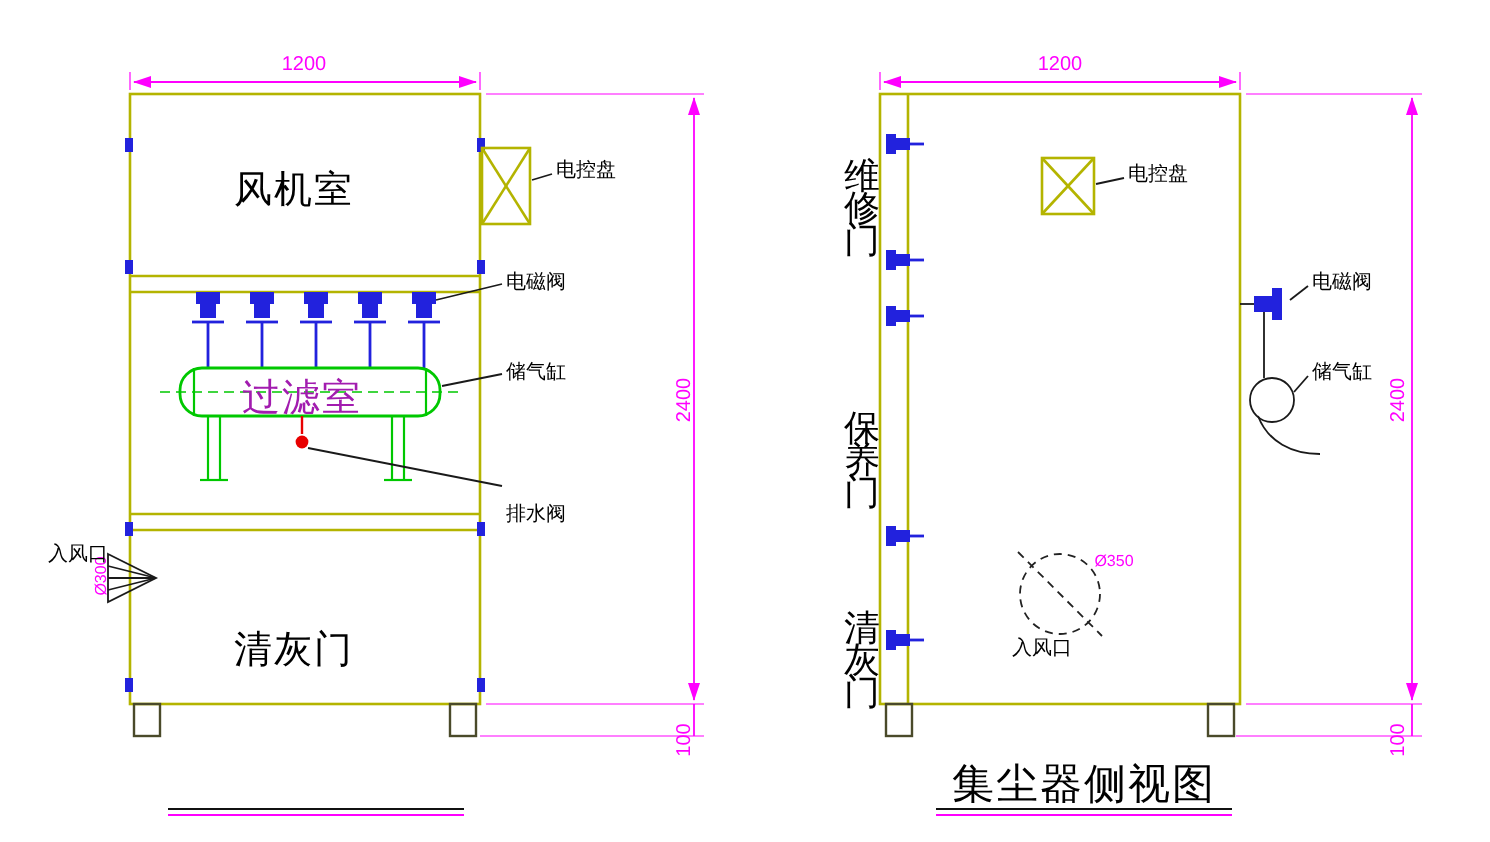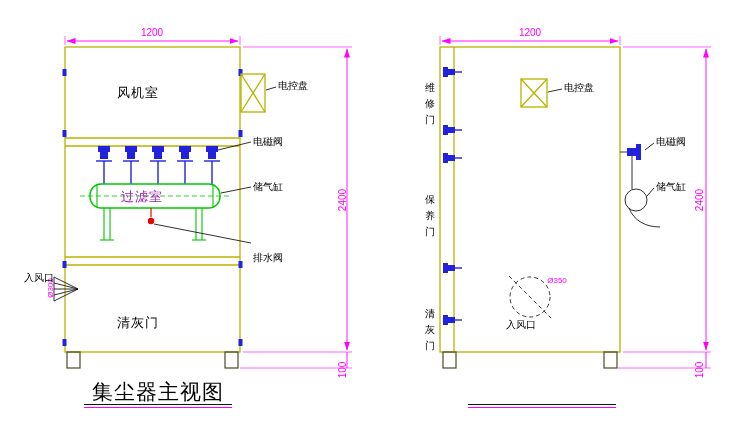--- a/index.html
+++ b/index.html
@@ -19,23 +19,23 @@
   .grnl{stroke:#00c800;stroke-width:1.1;fill:none}
   .grnd{stroke:#00c800;stroke-width:0.8;fill:none;stroke-dasharray:5 3}
   .redf{fill:#e80000;stroke:none}
   .redl{stroke:#e80000;stroke-width:1.2;fill:none}
   .dash{stroke:#222;stroke-width:0.9;fill:none;stroke-dasharray:4 3}
   .leg{stroke:#4a4a2a;fill:none;stroke-width:1.2}
 
   
   .lbl{position:absolute;color:#000;font-family:"Liberation Serif",serif;
        line-height:1.18;word-break:break-all}
-  .f15{font-size:13px;letter-spacing:1px}
+  .f15{font-size:19px;letter-spacing:1px}
   .f13{font-size:10px}
-  .vdoor{width:16px;font-size:10px;line-height:16px;text-align:center}
+  .vdoor{width:16px;font-size:18px;line-height:16px;text-align:center}
   .green{color:#a21caf}
   .dimtxt{position:absolute;color:#ff00ff;font-family:"Liberation Sans",sans-serif;
           font-size:10px;text-align:center;line-height:12px}
   .rot{transform:rotate(-90deg)}
   .tiny{font-size:8px;line-height:10px}
   .title{position:absolute;font-size:21px;text-align:center;color:#000;
          font-family:"Liberation Serif",serif;letter-spacing:1px;width:152px}
   .uline{position:absolute;height:1px}
 </style>
 </head>
@@ -243,28 +243,28 @@
   <div class="lbl f13" style="left:253px;top:136px">电磁阀</div>
   <div class="lbl f13" style="left:253px;top:181px">储气缸</div>
   <div class="lbl f13" style="left:253px;top:252px">排水阀</div>
 
   <div class="dimtxt" style="left:508px;top:27px;width:44px">1200</div>
   <div class="dimtxt rot" style="left:680px;top:194px;width:40px">2400</div>
   <div class="dimtxt rot" style="left:685px;top:364px;width:30px">100</div>
   <div class="dimtxt tiny" style="left:543px;top:276px;width:28px">Ø350</div>
 
   <div class="lbl vdoor" style="left:422px;top:80px">维修门</div>
-  <div class="lbl vdoor" style="left:422px;top:192px">保养门</div>
+  <div class="lbl vdoor" style="left:422px;top:206px">保养门</div>
   <div class="lbl vdoor" style="left:422px;top:306px">清灰门</div>
   <div class="lbl f13" style="left:506px;top:319px">入风口</div>
 
   <div class="lbl f13" style="left:564px;top:82px">电控盘</div>
   <div class="lbl f13" style="left:656px;top:136px">电磁阀</div>
   <div class="lbl f13" style="left:656px;top:181px">储气缸</div>
 
-  <div class="title" style="left:82px;top:378px">集尘器主视图</div>
   <div class="uline" style="left:84px;top:404px;width:148px;background:#111"></div>
   <div class="uline" style="left:84px;top:407px;width:148px;background:#ff00ff"></div>
 
+  <div class="title" style="left:466px;top:378px">集尘器侧视图</div>
   <div class="uline" style="left:468px;top:404px;width:148px;background:#111"></div>
   <div class="uline" style="left:468px;top:407px;width:148px;background:#ff00ff"></div>
 
 </div>
 
 </body></html>

